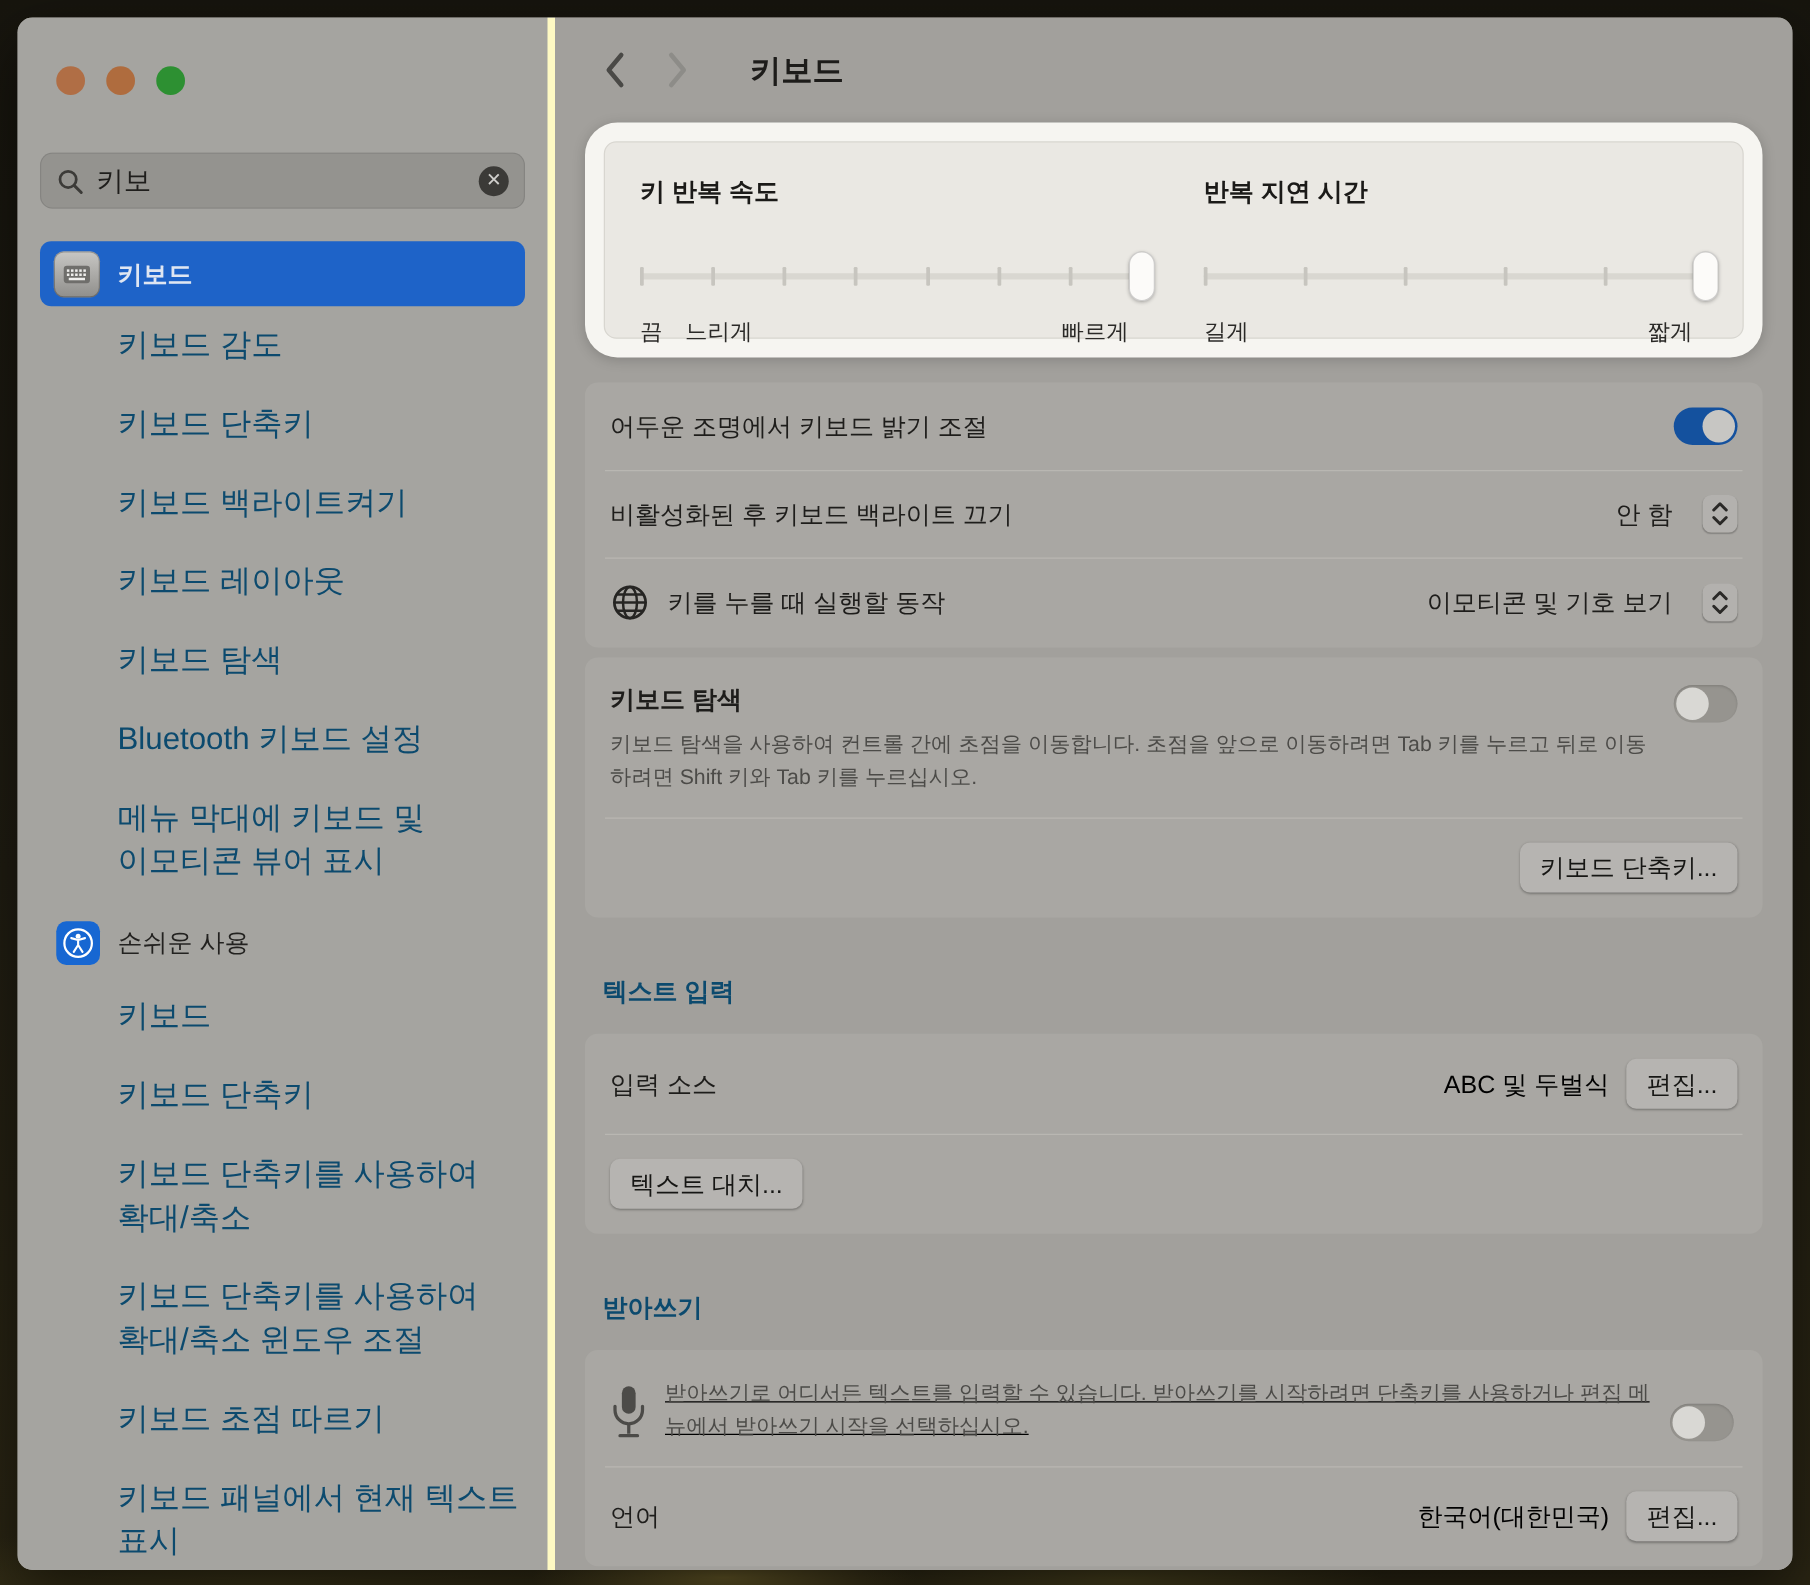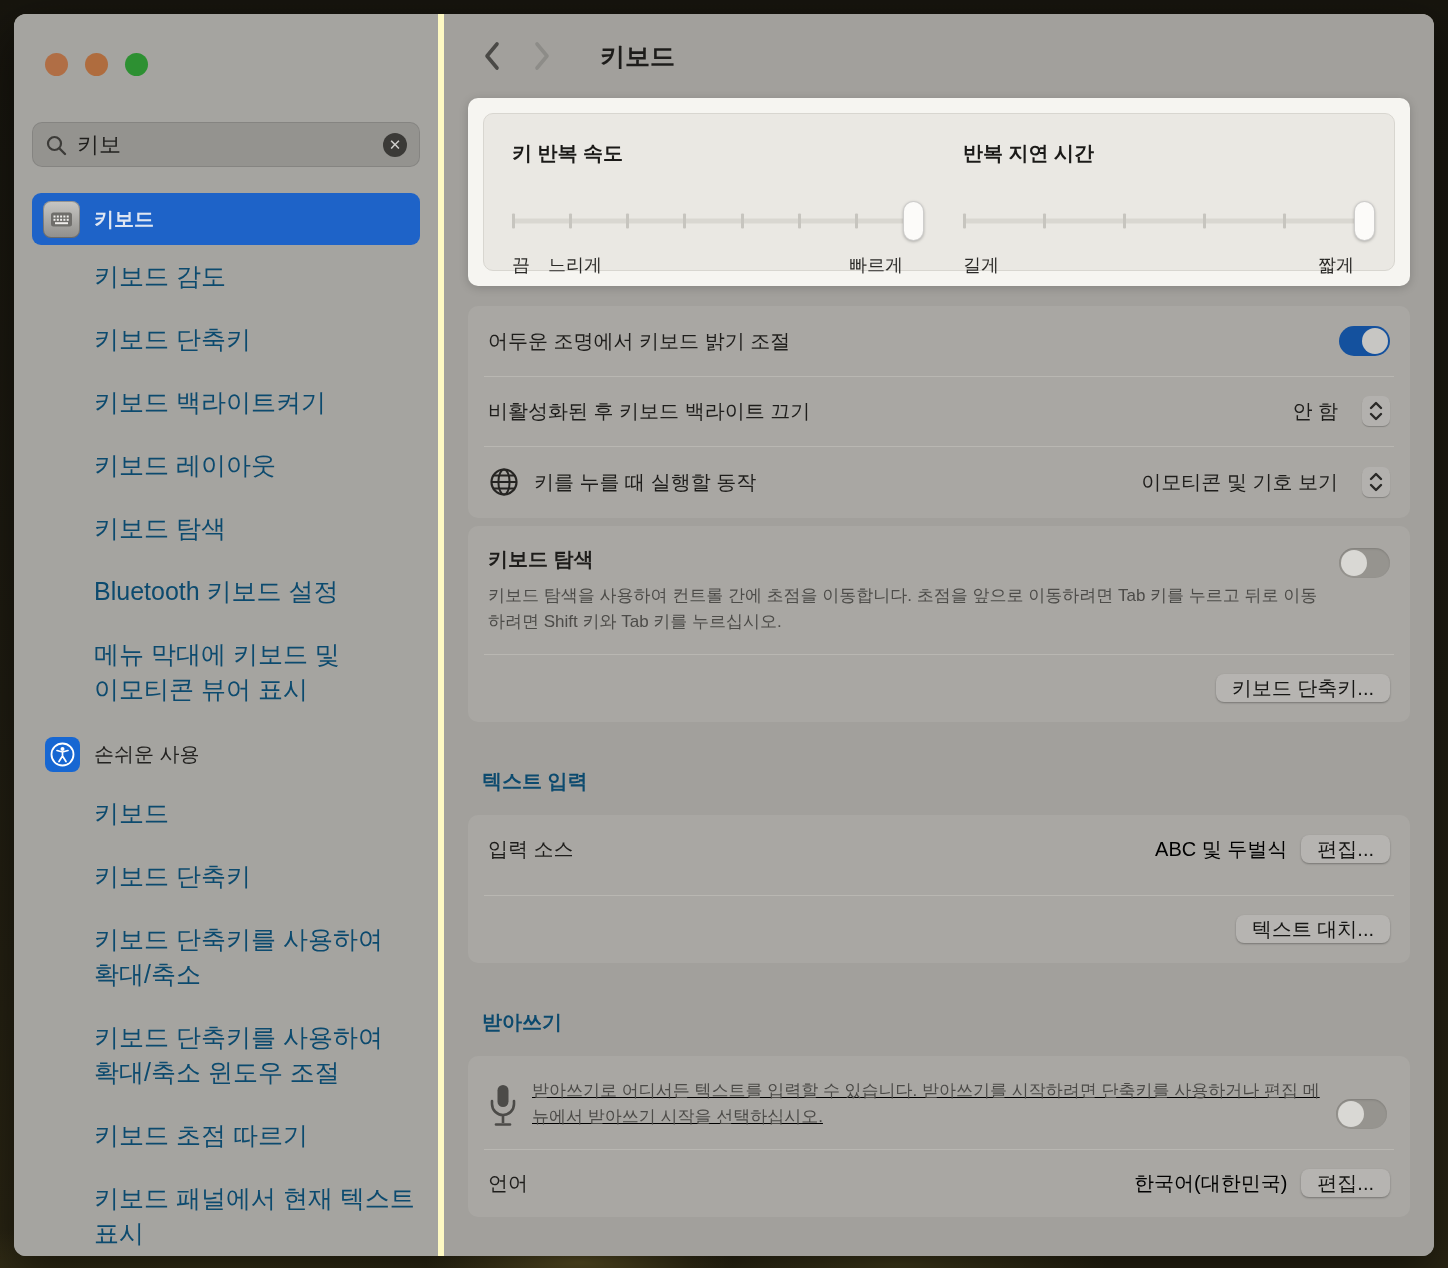--- a/index.html
+++ b/index.html
@@ -63,21 +63,21 @@
     width:35px; height:35px; border-radius:8px; background:#1767d2;
     display:flex; align-items:center; justify-content:center; flex:0 0 35px;
   }
   
   .content { flex:1; background:#a2a09c; padding:0 24px 0 24px; position:relative; }
   .content-header { display:flex; align-items:center; height:84px; padding-left:14px; gap:28px; }
   .nav-chevron { width:22px; height:34px; cursor:pointer; display:flex; align-items:center; }
   .page-title { font-size:25px; font-weight:700; color:#1d1c1a; margin-left:18px; }
   
   .highlight {
-    background:#f6f5f1; border-radius:10px; padding:15px; height:188px;
+    background:#f6f5f1; border-radius:26px; padding:15px; height:188px;
     box-shadow:0 2px 10px rgba(0,0,0,0.18);
   }
   .highlight-inner {
     background:#eae8e3; border:1px solid #d8d6d0; border-radius:10px;
     height:100%; display:flex; padding:26px 28px 0 28px; gap:48px;
   }
   .slider-col { flex:1; }
   .slider-title { font-size:20px; font-weight:700; color:#1b1a18; }
   .slider { position:relative; margin-top:34px; height:40px; }
   .slider .track-line {
@@ -122,21 +122,21 @@
   .toggle.off .knob { position:absolute; left:2px; top:2px; width:26px; height:26px; border-radius:50%; background:#d9d8d4; }
   
   .popup { display:flex; align-items:center; gap:24px; cursor:pointer; }
   .stepper {
     width:28px; height:30px; border-radius:7px; background:#b3b1ae;
     display:flex; align-items:center; justify-content:center;
     box-shadow:0 1px 1px rgba(0,0,0,0.22);
   }
   
   .btn {
-    background:#b6b4b1; border:none; border-radius:8px; height:28px;
+    background:#b6b4b1; border:none; border-radius:8px; height:40px;
     padding:0 16px; font-size:20px; color:#161614; font-family:inherit;
     box-shadow:0 1px 2px rgba(0,0,0,0.3); cursor:pointer;
   }
   .section-heading { font-size:20px; font-weight:700; color:#0c4a6e; margin:46px 0 0 14px; }
   .icon-inline { flex:0 0 auto; display:flex; align-items:center; }
   .two-line { white-space:pre-line; }
 </style>
 </head>
 <body>
 
@@ -337,21 +337,21 @@
     </div>
 
     <div class="section-heading">텍스트 입력</div>
     <div class="card">
       <div class="row">
         <span class="row-label">입력 소스</span>
         <span class="row-spacer"></span>
         <span class="row-value">ABC 및 두벌식</span>
         <button class="btn">편집...</button>
       </div>
-      <div class="row" style="justify-content:flex-end;margin-top:12px;">
+      <div class="row" style="justify-content:flex-start;">
         <button class="btn">텍스트 대치...</button>
       </div>
     </div>
 
     <div class="section-heading">받아쓰기</div>
     <div class="card">
       <div class="row" style="align-items:flex-end;text-decoration:underline;">
         <span class="icon-inline" style="margin-top:6px;">
           <svg width="30" height="46" viewBox="0 0 30 46">
               <rect x="9.5" y="2" width="11" height="22" rx="5.5" fill="#4c4b48"></rect>

